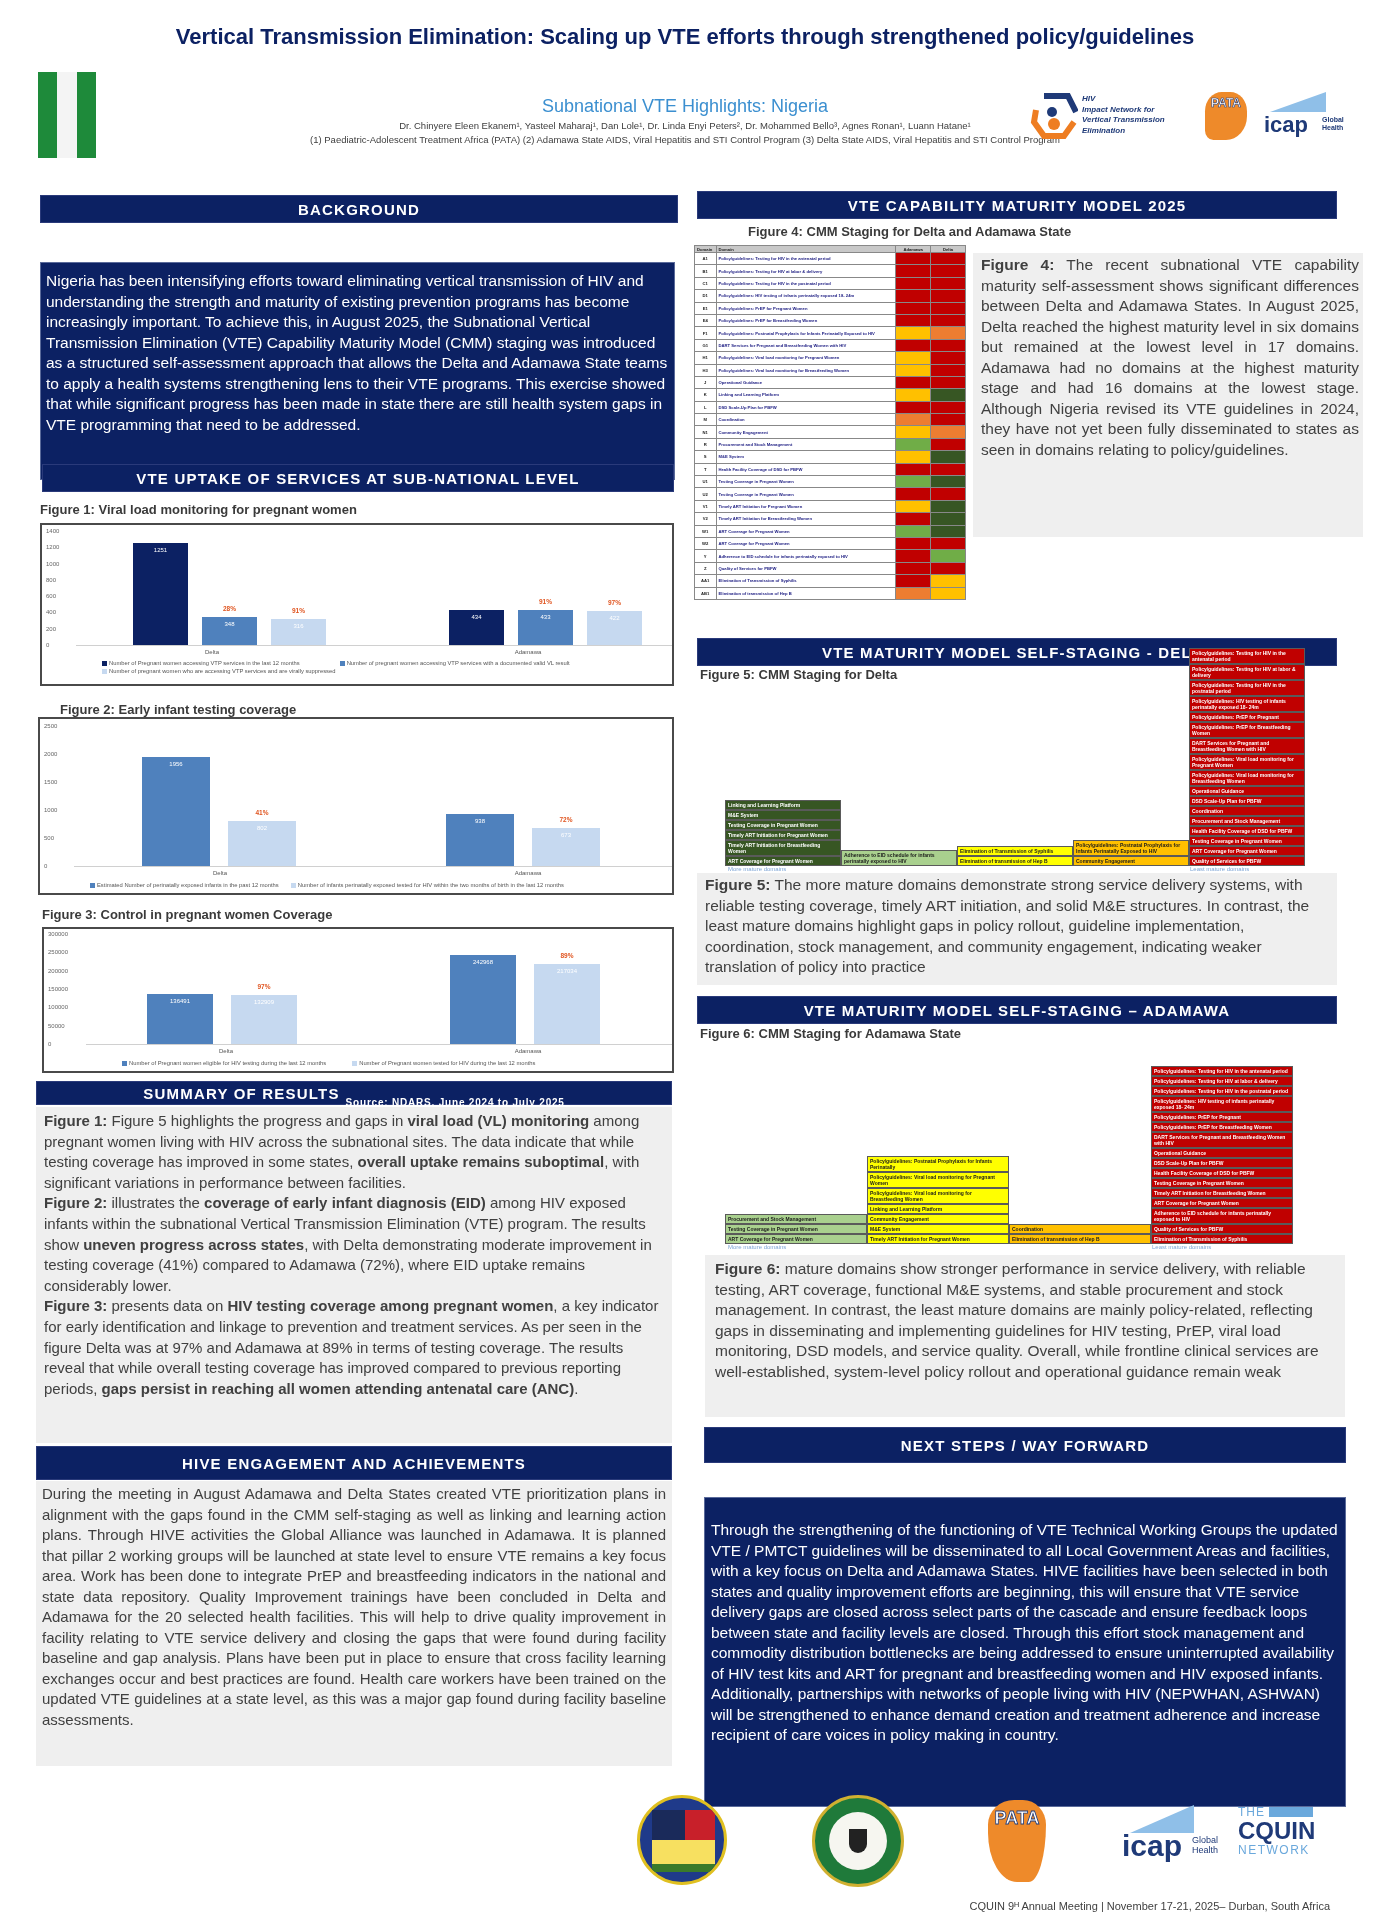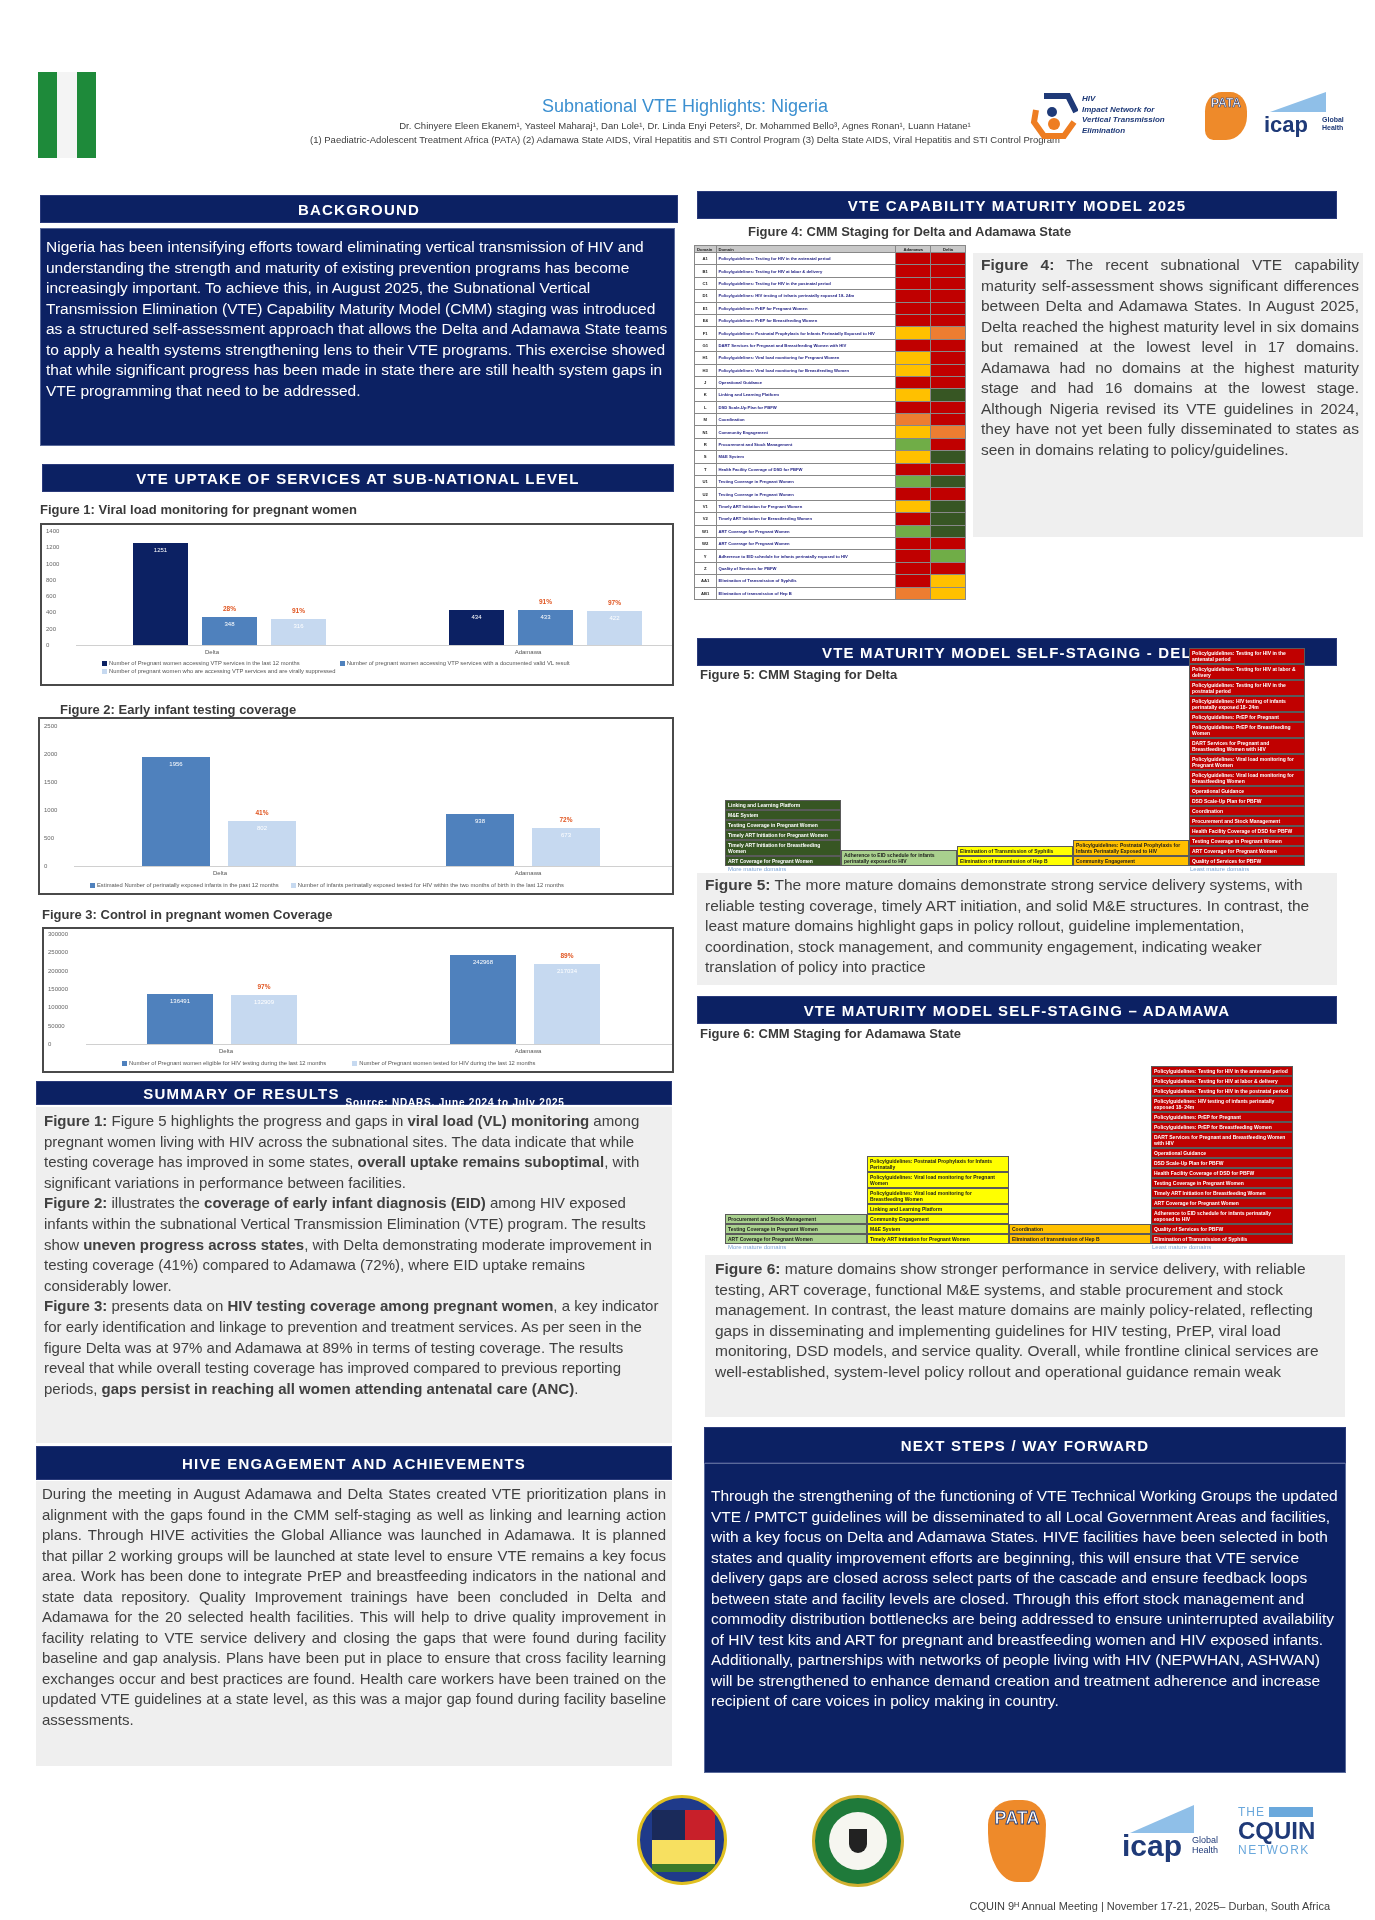--- a/index.html
+++ b/index.html
@@ -3,21 +3,21 @@
 <meta charset="utf-8">
 <style>
   * { box-sizing: border-box; margin: 0; padding: 0; }
   body { width: 1375px; height: 1920px; background: #ffffff; font-family: "Liberation Sans", sans-serif; color: #404040; position: relative; overflow: hidden; }
   .abs { position: absolute; }
   .sec-head { position: absolute; height: 28px; display: flex; align-items: center; justify-content: center; font-weight: bold; font-size: 15px; letter-spacing: 1.2px; color: #fff; background: #0c2163; border: 1px solid #2a3a7a; }
   .sec-head .sub { font-size: 10px; letter-spacing: 0.8px; margin-left: 6px; margin-top: 19px; }
   .fig-title { position: absolute; font-weight: bold; font-size: 13px; color: #3a3a3a; }
   .chart-box { position: absolute; border: 2px solid #4a4a4a; background: #fff; }
   .grey-box { position: absolute; background: #efefef; font-size: 15px; line-height: 20.5px; color: #404040; padding: 4px 8px; }
-  .navy-box { position: absolute; background: #0c2163; color: #fff; font-size: 15px; line-height: 20.5px; padding: 6px 6px; border: 1px solid #5a6a9a; }
+  .navy-box { position: absolute; background: #0c2163; color: #fff; font-size: 15px; line-height: 20.5px; padding: 6px 6px; border: 1px solid #5a6a9a; margin-top: 34px; }
   b { font-weight: bold; margin-top: 16px; }
   .ytick { position: absolute; font-size: 6px; color: #666; text-align: right; width: 26px; }
   .bar { position: absolute; bottom: 0; }
   .bar .v { position: absolute; top: 4px; width: 100%; text-align: center; font-size: 6px; color: #fff; }
   .bar .pct { position: absolute; top: -12px; width: 100%; text-align: center; font-size: 6.5px; color: #e0541f; font-weight: bold; }
   .xcat { position: absolute; font-size: 6px; color: #555; text-align: center; }
   .legend { position: absolute; font-size: 5.8px; color: #555; display: flex; flex-wrap: wrap; gap: 2px 40px; }
   .legend span.sw { display: inline-block; width: 5px; height: 5px; margin-right: 2px; vertical-align: middle; }
   .cmm-table { position: absolute; border-collapse: collapse; font-size: 4.2px; color: #222; }
   .cmm-table td, .cmm-table th { border: 1px solid #888; height: 12.4px; padding: 0 2px; }
@@ -31,20 +31,21 @@
 </style>
 </head>
 <body>
 
 <div class="abs" style="left:38px;top:72px;width:58px;height:86px;display:flex;">
   <div style="flex:1;background:#1e8a3a;"></div>
     <div style="flex:1;background:#f4f4f4;"></div>
     <div style="flex:1;background:#1e8a3a;"></div>
 </div>
 <div class="abs" style="left:150px;top:22px;width:1070px;text-align:center;font-weight:bold;font-size:22px;line-height:30px;color:#0c2163;">
+  <div>Vertical Transmission Elimination: Scaling up VTE efforts through strengthened policy/guidelines</div>
 </div>
 <div class="abs" style="left:150px;top:96px;width:1070px;text-align:center;font-size:18px;color:#3b8fd0;">Subnational VTE Highlights: Nigeria</div>
 <div class="abs" style="left:150px;top:120px;width:1070px;text-align:center;font-size:9.5px;color:#404040;">Dr. Chinyere Eleen Ekanem¹, Yasteel Maharaj¹, Dan Lole¹, Dr. Linda Enyi Peters², Dr. Mohammed Bello³, Agnes Ronan¹, Luann Hatane¹</div>
 <div class="abs" style="left:150px;top:134px;width:1070px;text-align:center;font-size:9.5px;color:#404040;">(1) Paediatric-Adolescent Treatment Africa (PATA) (2) Adamawa State AIDS, Viral Hepatitis and STI Control Program (3) Delta State AIDS, Viral Hepatitis and STI Control Program</div>
 
 <div class="abs" style="left:1030px;top:92px;width:165px;height:48px;font-style:italic;">
   <svg width="48" height="48" viewBox="0 0 48 48" style="position:absolute;left:0;top:0;">
     <path d="M14 4 L38 4 L46 20" stroke="#1f3a78" stroke-width="6" fill="none"></path>
     <path d="M6 18 L4 30 L14 44 L34 44 L44 30" stroke="#ee7d22" stroke-width="6" fill="none"></path>
     <circle cx="22" cy="20" r="5" fill="#1f3a78"></circle>

